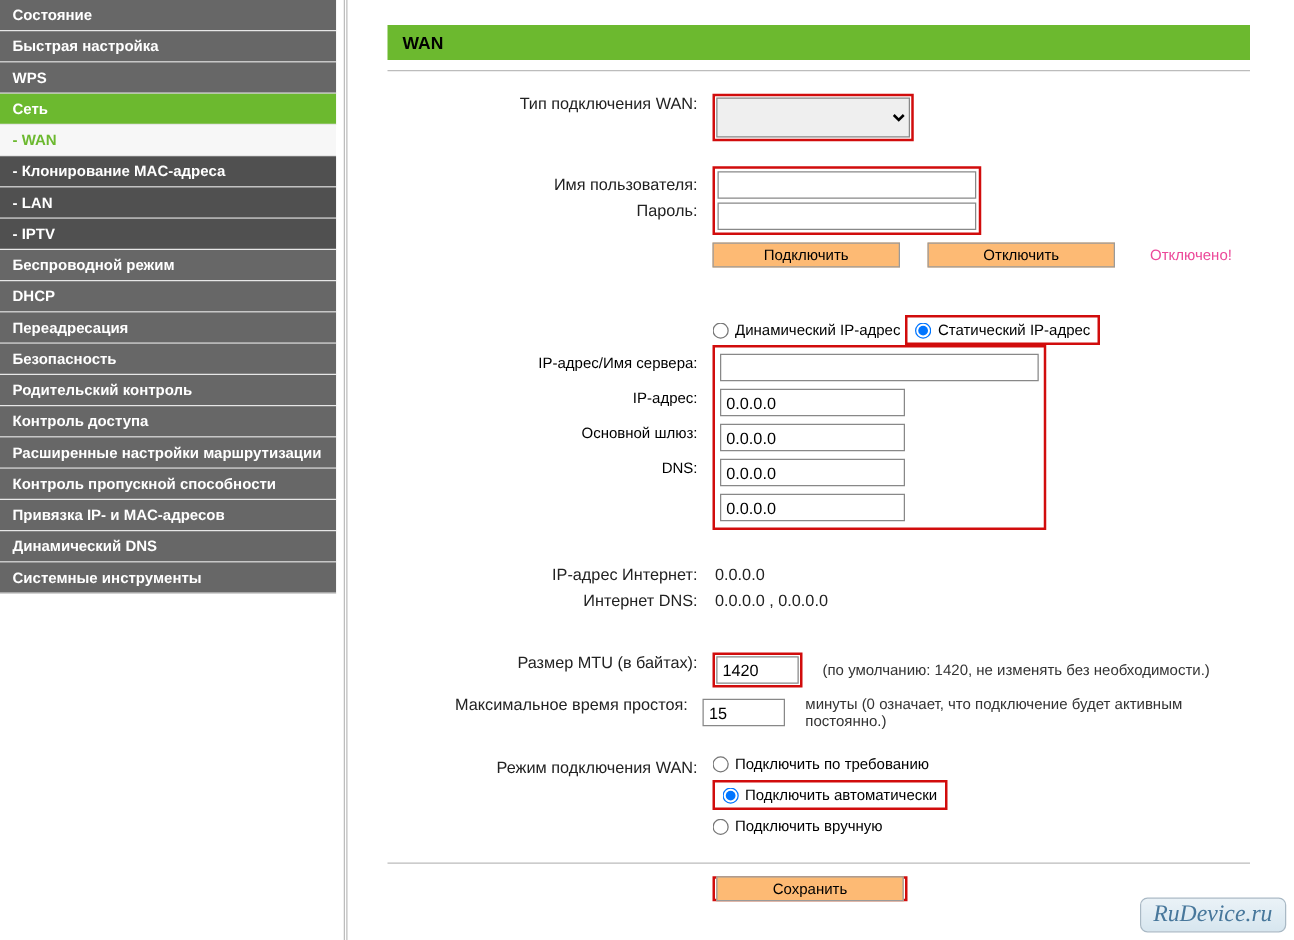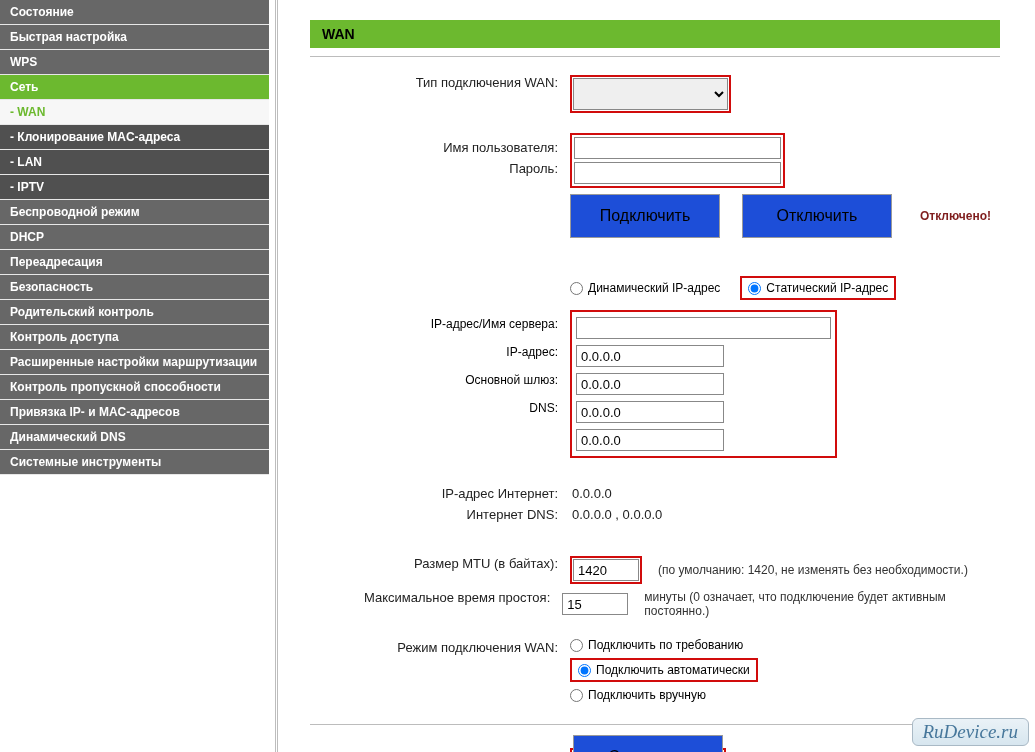--- a/index.html
+++ b/index.html
@@ -20,24 +20,24 @@
   .hr{border:none;border-top:1px solid #bcbcbc;margin-bottom:18px}
   .hr2{border:none;border-top:1px solid #bcbcbc;margin:22px 0 10px}
   .form-row{display:flex;align-items:flex-start;margin-bottom:6px}
   .form-row .lbl{width:260px;text-align:right;padding-right:12px;font-size:13px;color:#222}
   .form-row .ctrl{display:flex;align-items:center;gap:10px}
   select{font-size:13px;padding:15px 2px;height:22px;width:155px;border:1px solid #888}
   input[type=text],input[type=password]{font-size:13px;padding:2px 4px;height:22px;border:1px solid #888}
   .w207{width:207px}
   .w148{width:148px}
   .w66{width:66px}
-  .btn{font-size:16px;padding:12px 0;width:150px;background:#1d4ed8;border:1px solid #9a9a9a;cursor:pointer}
+  .btn{font-size:12px;padding:2px 0;width:150px;background:#fdba74;border:1px solid #9a9a9a;cursor:pointer}
   .btns-row{display:flex;gap:22px;align-items:center;margin-top:6px;margin-left:260px}
-  .status-text{color:#7f1d1d;font-weight:bold;margin-left:6px}
-  .radio-row{margin-left:260px;display:flex;align-items:center;gap:20px;margin-top:10px;margin-bottom:10px}
+  .status-text{color:#ec4899;font-weight:normal;margin-left:6px}
+  .radio-row{margin-left:260px;display:flex;align-items:center;gap:4px;margin-top:10px;}
   .radio-item{display:flex;align-items:center;gap:5px}
   .note{font-size:12px;color:#333;margin-left:6px}
   .val-text{font-size:13px;color:#222;padding-left:2px}
   .red-box{border:2px solid #d10c0c;padding:1px}
   .red-box-inline{border:2px solid #d10c0c;display:inline-flex;align-items:center;padding:3px 6px}
   .red-frame{border:2px solid #d10c0c}
   .save-row{margin-top:6px;margin-left:260px}
   .watermark{position:absolute;right:6px;bottom:6px;font-family:Georgia,serif;font-style:italic;font-size:19px;color:#47779b;background:linear-gradient(#eaf2f7,#d7e6ef);border:1px solid #a9b9c5;border-radius:6px;padding:2px 10px}
   .spacer{height:14px}
   .spacer2{height:28px}

